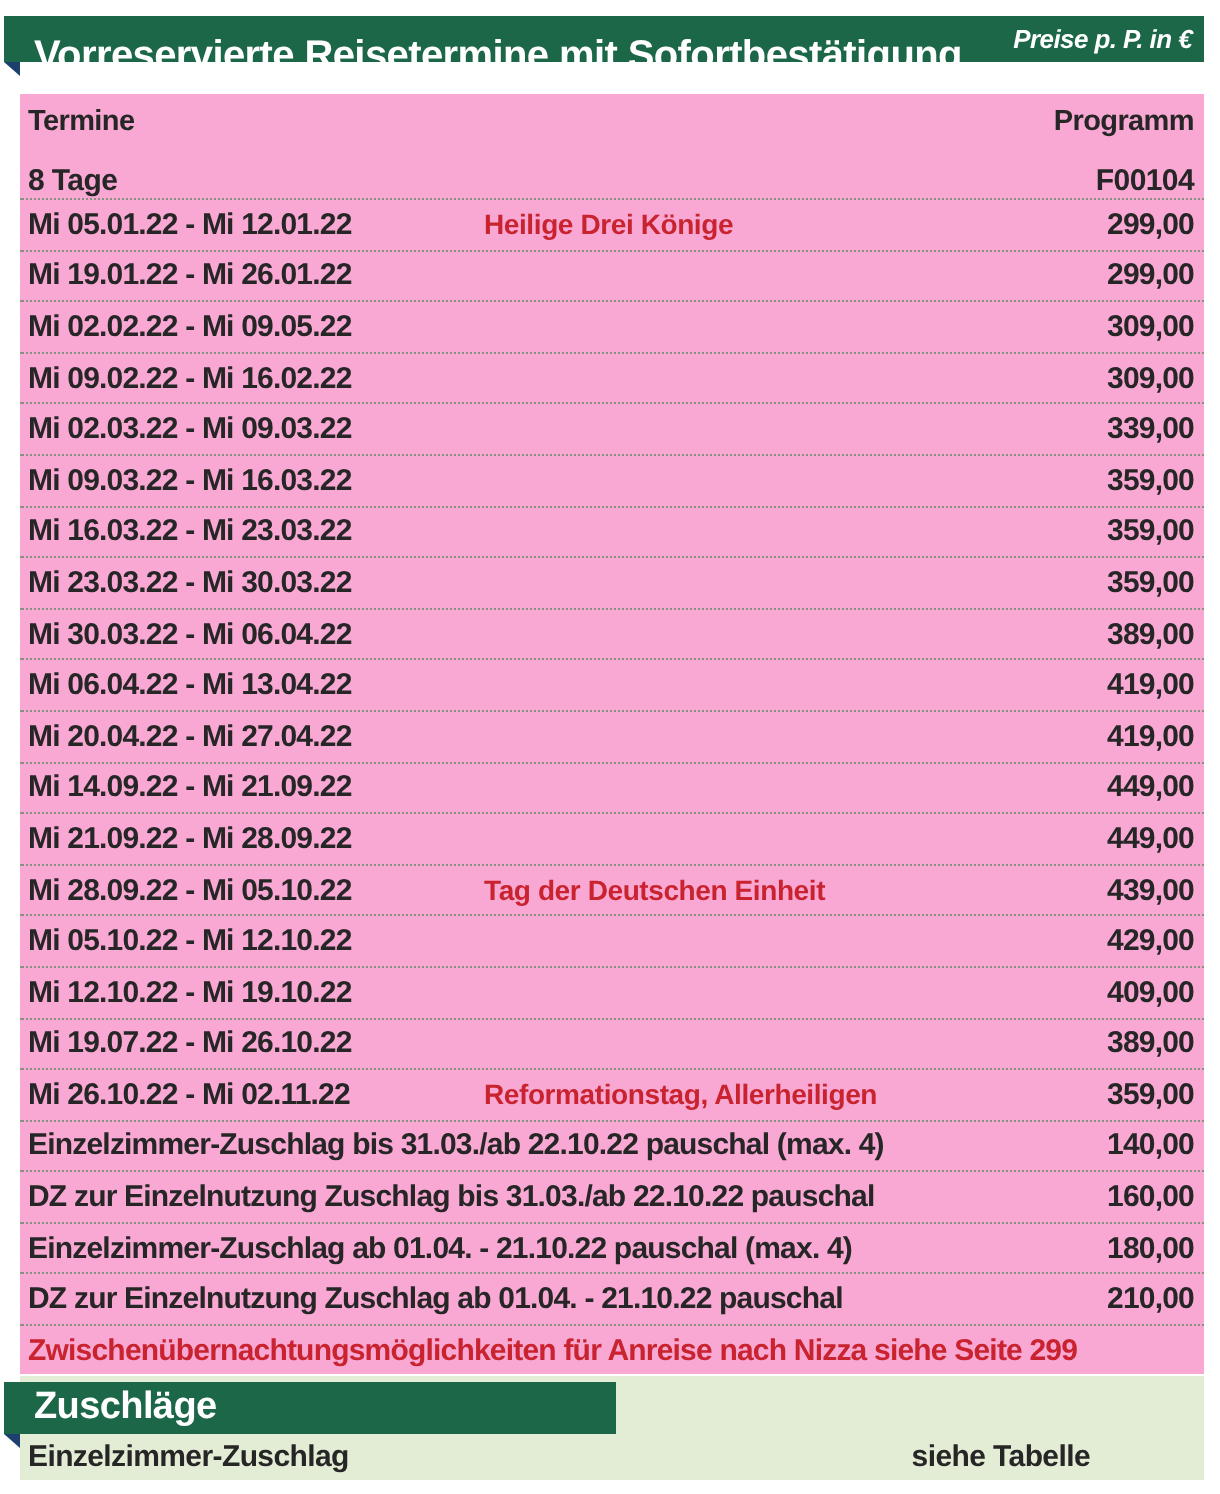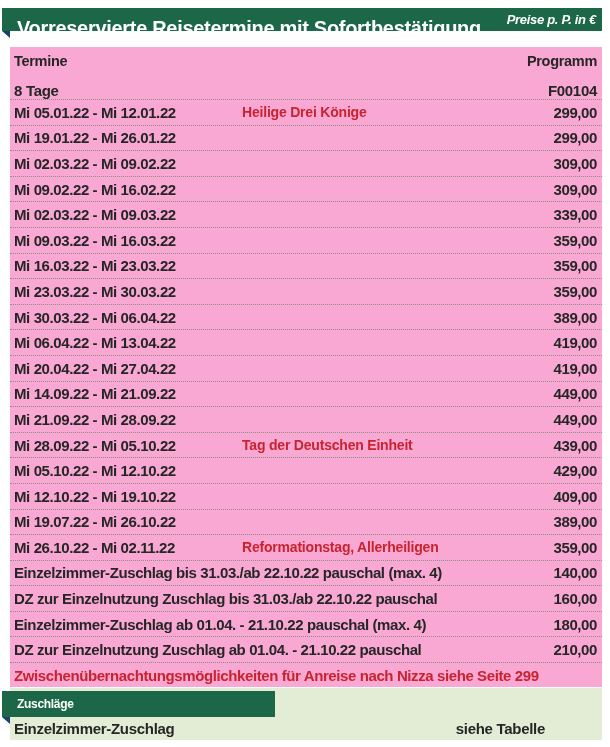--- a/index.html
+++ b/index.html
@@ -45,21 +45,21 @@
   .notice-row {
     display:flex; align-items:center; height:24px; padding:0 5px 0 4px;
     color:#c8232e; font-weight:bold; font-size:15px; letter-spacing:-0.4px;
   }
 
   
   .panel2 {
     position:absolute; left:10px; top:688px; width:592px; height:52px;
     background:#e3ecd4; color:#262626;
   }
-  .ribbon-bottom { left:2px; top:691px; width:273px; height:26px; padding:0 6px 0 15px; font-size:12px; }
+  .ribbon-bottom { left:2px; top:691px; width:306px; height:26px; padding:0 6px 0 15px; font-size:19px; }
   .bottom-row {
     position:absolute; left:0; top:29px; width:540px; height:23px;
     display:flex; align-items:center; justify-content:space-between;
     padding:0 5px 0 4px; font-weight:bold; font-size:15px; letter-spacing:-0.3px;
   }
 </style>
 </head>
 <body>
 
 <div class="page">
@@ -86,21 +86,21 @@
     <span class="row-price">299,00</span>
   </div>
 
   <div class="t-row">
     <span class="row-label">Mi 19.01.22 - Mi 26.01.22</span>
     <span class="row-note"></span>
     <span class="row-price">299,00</span>
   </div>
 
   <div class="t-row">
-    <span class="row-label">Mi 02.03.22 - Mi 09.02.22</span>
+    <span class="row-label">Mi 02.02.22 - Mi 09.05.22</span>
     <span class="row-note"></span>
     <span class="row-price">309,00</span>
   </div>
 
   <div class="t-row">
     <span class="row-label">Mi 09.02.22 - Mi 16.02.22</span>
     <span class="row-note"></span>
     <span class="row-price">309,00</span>
   </div>
 

